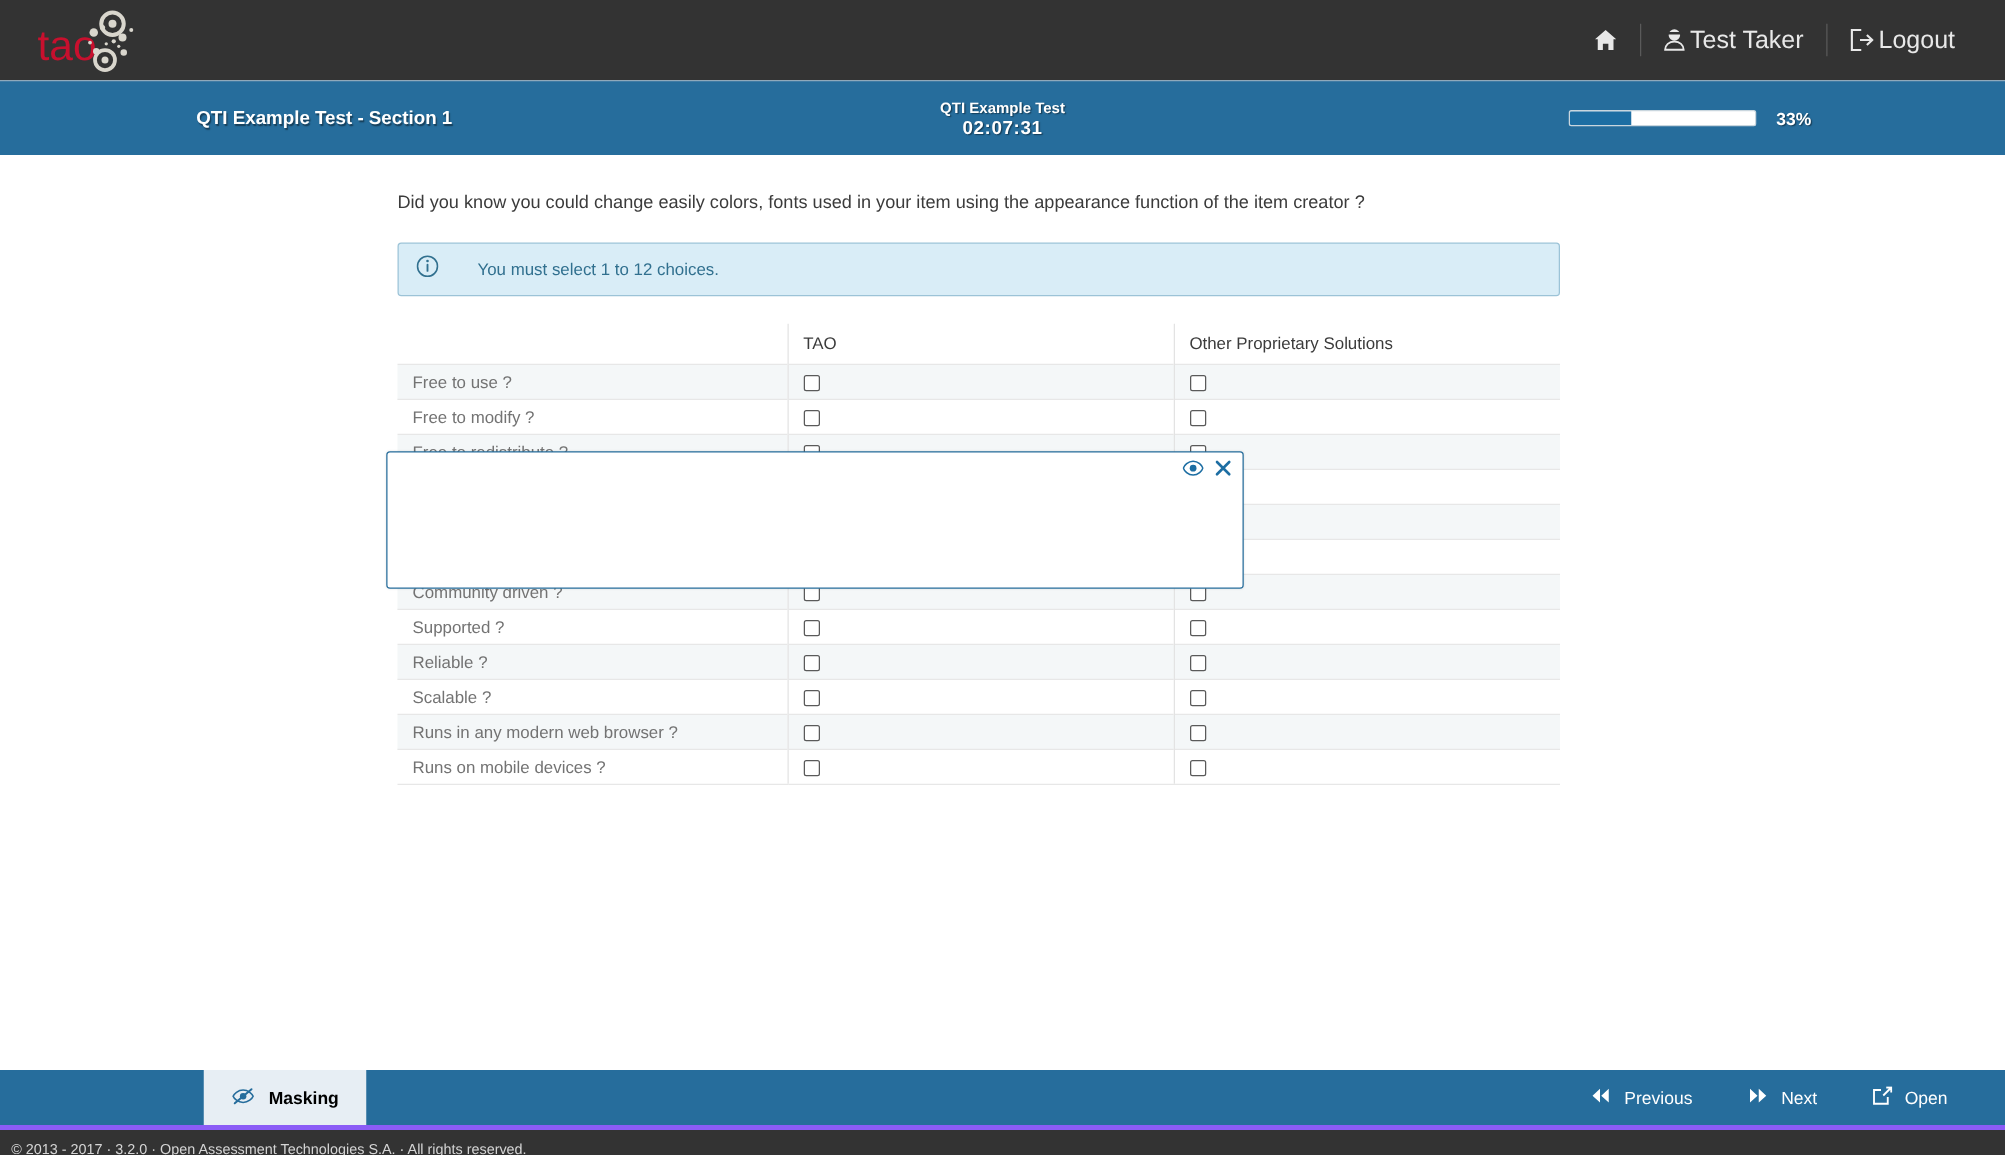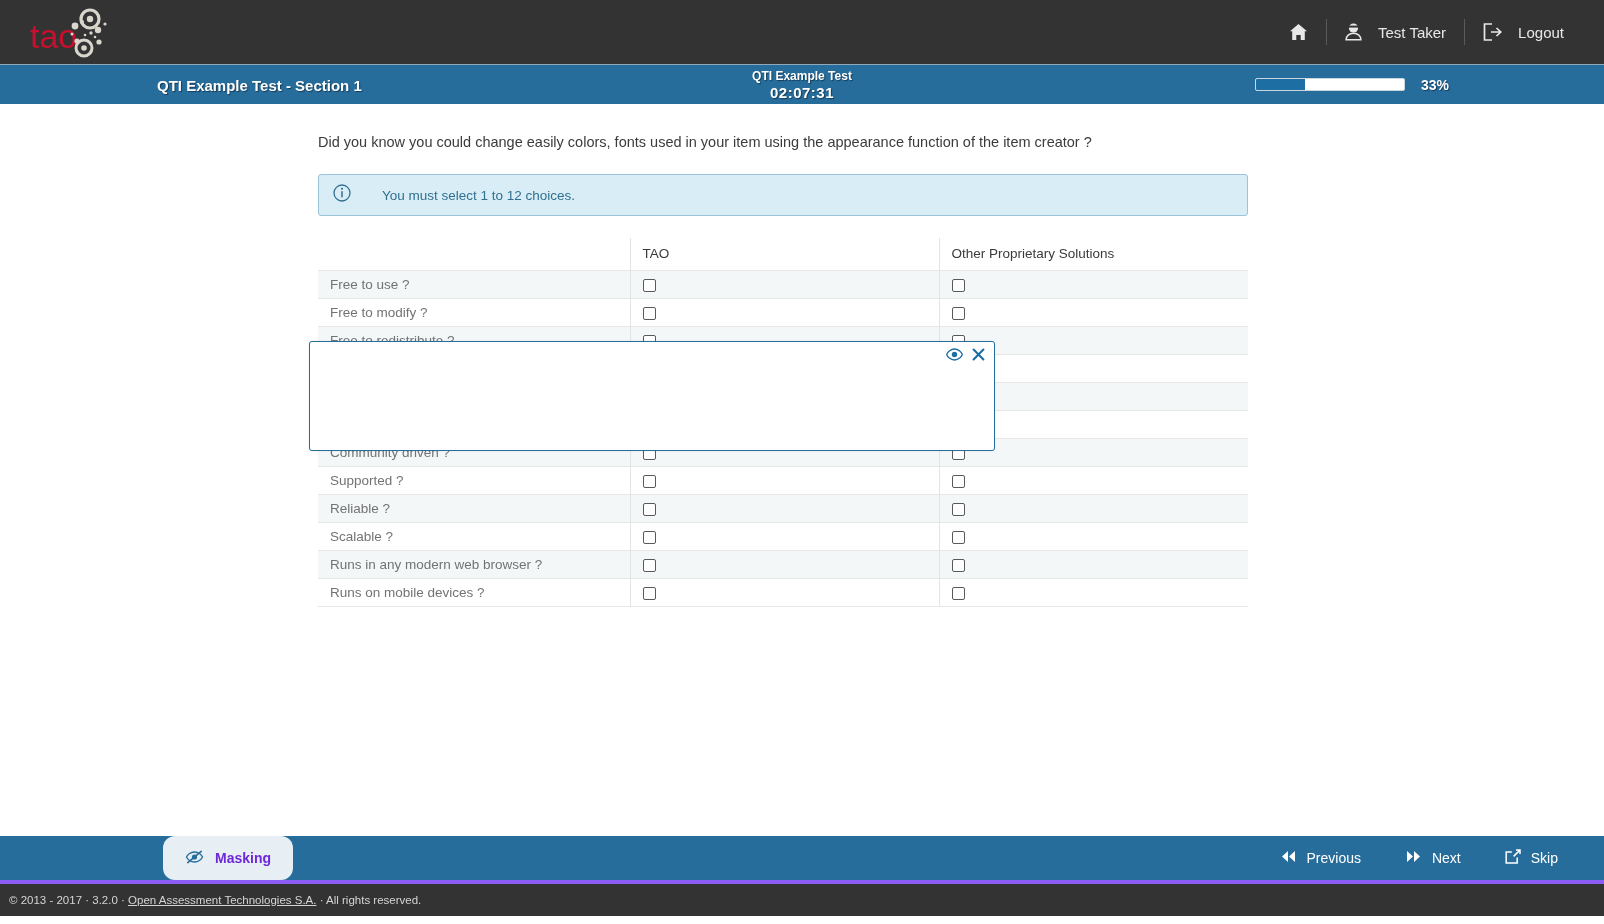--- a/index.html
+++ b/index.html
@@ -14,30 +14,30 @@
   .topbar {
     height:64px; background:#333333;
     display:flex; align-items:center; justify-content:space-between;
     padding:0 22px 0 28px; position:relative;
   }
   .logo-wrap { display:flex; align-items:center; height:64px; }
   .logo-svg { display:block; }
 
   .top-actions { display:flex; align-items:center; height:100%; }
   .top-action {
-    display:flex; align-items:center; gap:16px;
-    color:#e8e8e8; font-size:15px; padding:0 18px;
+    display:flex; align-items:center; gap:4px;
+    color:#e8e8e8; font-size:20px; padding:0 18px;
     cursor:pointer; text-decoration:none;
   }
   .top-action svg { display:block; }
   .top-sep { width:1px; height:26px; background:#5a5a5a; }
 
   
   .titlebar {
-    height:40px; background:#266d9c;
+    height:60px; background:#266d9c;
     display:flex; align-items:center; position:relative;
     border-top:1px solid #8fa9bb;
   }
   .titlebar-left {
     position:absolute; left:157px; top:50%; transform:translateY(-50%);
     color:#ffffff; font-weight:bold; font-size:15px;
     text-shadow:1px 1px 1px rgba(0,0,0,.45);
   }
   .titlebar-center {
     position:absolute; left:0; right:0; margin:0 auto;
@@ -122,21 +122,21 @@
     height:44px; background:#266d9c;
     display:flex; align-items:center; justify-content:space-between;
     position:relative;
   }
   .tools-left { display:flex; align-items:flex-start; height:100%; padding-left:163px; }
   .tool-btn {
     display:flex; align-items:center; gap:11px;
     height:100%; padding:0 22px;
     color:#ffffff; font-size:14px; font-weight:bold; cursor:pointer;
   }
-  .tool-btn.active { background:#e7eef4; color:#6d28d9;border-radius:12px; }
+  .tool-btn.active { background:#e7eef4; color:#000000; }
 
   .nav-right { display:flex; align-items:center; padding-right:24px; }
   .nav-btn {
     display:flex; align-items:center; gap:10px;
     padding:0 22px; color:#ffffff; font-size:14px; cursor:pointer;
   }
 
   
   .footer {
     height:36px; background:#333333;
@@ -359,21 +359,21 @@
       </span>
       <span>Next</span>
     </div>
     <div class="nav-btn">
       <span>
         <svg width="16" height="15" viewBox="0 0 16 15">
           <path d="M11 1h4v4M15 1 8.6 7.4" stroke="#ffffff" stroke-width="1.5" fill="none"></path>
           <path d="M12.2 8.6V14H1.2V3h5.6" stroke="#ffffff" stroke-width="1.5" fill="none"></path>
         </svg>
       </span>
-      <span>Skip</span>
+      <span>Open</span>
     </div>
   </div>
 </div>
 
 <div class="footer">
   <div class="footer-text">
     <span>© 2013 - 2017 · 3.2.0 · </span><a class="footer-link">Open Assessment Technologies S.A.</a><span> · All rights reserved.</span>
   </div>
 </div>
 

